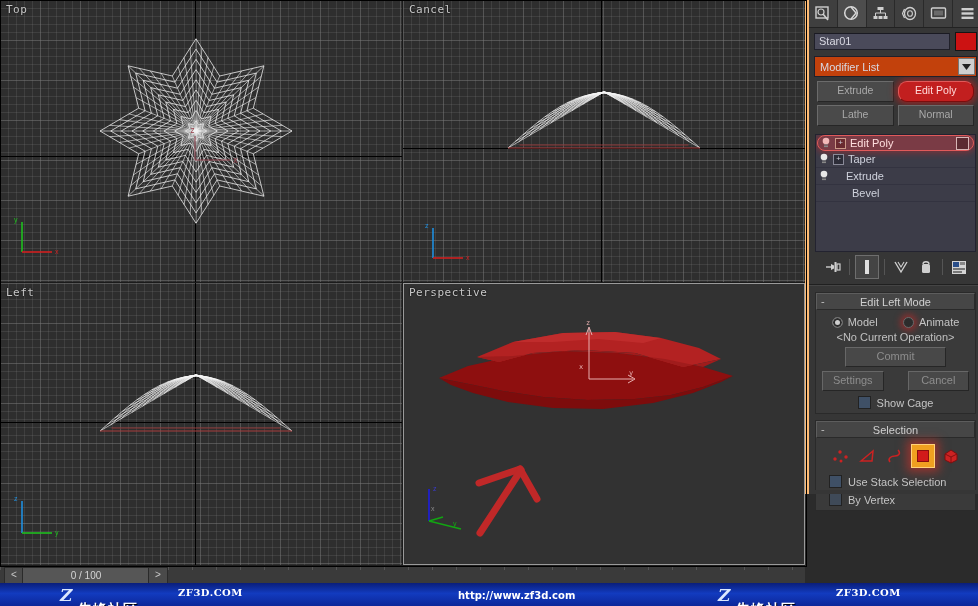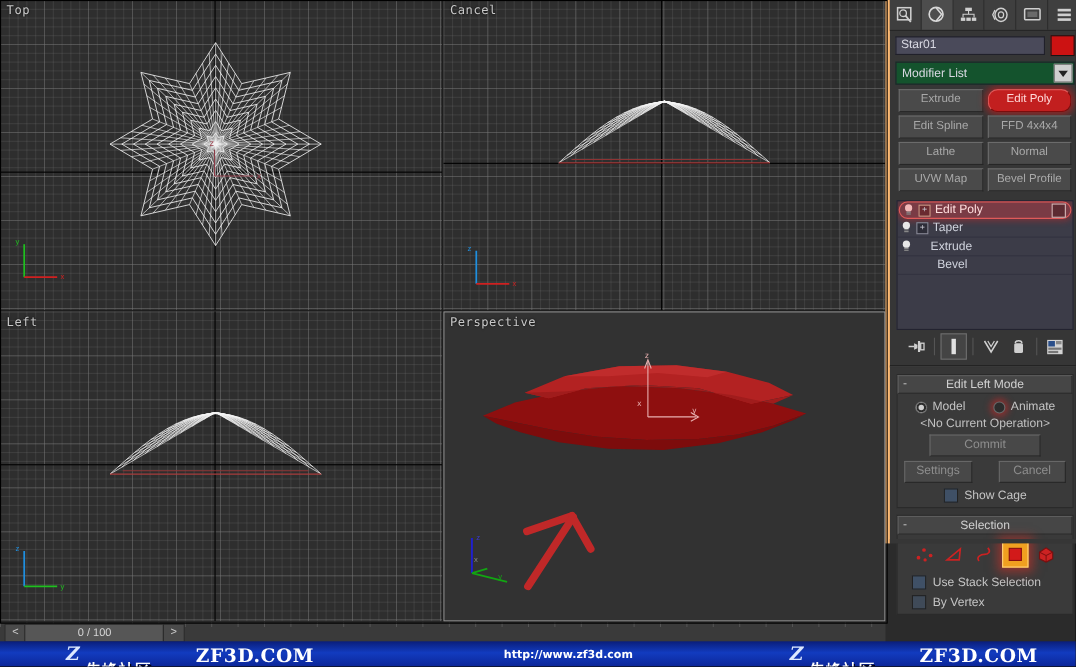--- a/index.html
+++ b/index.html
@@ -39,21 +39,21 @@
             border:1px solid #2a2a2a;color:#c8c8c8;font-size:10px;line-height:13px;text-align:center;}
   .tb-frame{font-size:10px;color:#d5d5d5;font-family:"Liberation Sans",sans-serif;}
   .tb-ticks{position:absolute;left:0;right:0;top:0;height:4px;
      background-image:linear-gradient(to right,#555 1px,transparent 1px);background-size:24px 4px;}
 
   
   .wm{position:absolute;left:0;top:583px;width:978px;height:23px;
       background:linear-gradient(to bottom,#0a1e7a 0%,#123bbf 45%,#0c2699 100%);}
   .wm-cn{position:absolute;font-family:Liberation Sans, sans-serif;font-weight:bold;font-size:14px;
          color:#fff;letter-spacing:1px;top:18px;text-shadow:1px 1px 0 #001;}
-  .wm-en{position:absolute;font-family:"DejaVu Serif",serif;font-weight:bold;font-size:17px;
+  .wm-en{position:absolute;font-family:"DejaVu Serif",serif;font-weight:bold;font-size:10px;
          color:#fff;top:4px;letter-spacing:.5px;}
   .wm-url{position:absolute;font-family:"DejaVu Sans",sans-serif;font-weight:bold;font-size:10px;
           color:#fff;top:7px;}
   .wm-z{position:absolute;font-family:"DejaVu Serif",serif;font-style:italic;font-weight:bold;
         font-size:17px;color:#dce8ff;top:2px;}
 
   
   .cp{position:absolute;left:805px;top:0;width:173px;height:494px;background:#363636;
       border-left:4px solid #fdba74;}
   .cp-tabs{display:flex;height:27px;background:#3a3a3a;border-bottom:1px solid #222;}
@@ -61,21 +61,21 @@
           border-right:1px solid #2a2a2a;background:#3f3f3f;}
   .cp-tab.sel{background:#4d4d4d;}
   .cp-tab svg{display:block;}
 
   .namerow{display:flex;align-items:center;padding:4px 5px 2px 5px;gap:5px;}
   .namefield{flex:1;height:17px;background:#4a4a5a;border:1px solid #20202a;
              color:#d8d8e2;font-size:11px;line-height:15px;padding:0 4px;box-sizing:border-box;
              border-top-color:#1a1a22;}
   .swatch{width:20px;height:17px;border:1px solid #151515;}
 
-  .modlist{margin:3px 5px 4px 5px;height:19px;background:#14532d;border:1px solid #20202a;
+  .modlist{margin:3px 5px 4px 5px;height:19px;background:#c2410c;border:1px solid #20202a;
            display:flex;align-items:center;position:relative;}
   .modlist span{font-size:11px;color:#d8d8e2;padding-left:5px;}
   .modlist .dd{position:absolute;right:1px;top:1px;width:15px;height:15px;background:#cfcfcf;
                border:1px solid #777;display:flex;align-items:center;justify-content:center;}
 
   .btnsets{margin:2px 8px 0 8px;}
   .btnrow{display:flex;gap:4px;margin-bottom:3px;}
   .mbtn{flex:1;height:19px;background:#4a4a4a;border:1px solid #6b6b6b;border-right-color:#262626;
         border-bottom-color:#262626;color:#a9a9a9;font-size:10.5px;line-height:17px;text-align:center;
         overflow:hidden;white-space:nowrap;}
@@ -486,30 +486,22 @@
           </svg>
       </div>
     </div>
 
     <div class="btnsets" id="modbtns">
         <div class="btnrow">
           <div class="mbtn">Extrude</div>
           <div class="mbtn hot">Edit Poly</div>
         </div>
         <div class="btnrow">
-          <div class="mbtn">Edit Spline</div>
-          <div class="mbtn">FFD 4x4x4</div>
-        </div>
-        <div class="btnrow">
           <div class="mbtn">Lathe</div>
           <div class="mbtn">Normal</div>
-        </div>
-        <div class="btnrow">
-          <div class="mbtn">UVW Map</div>
-          <div class="mbtn">Bevel Profile</div>
         </div>
       </div>
 
     <div class="stackwrap" id="stacklist">
         <div class="stackrow sel">
           <svg class="sbulb" viewBox="0 0 10 12">
             <circle cx="5" cy="4" r="3.3" fill="#f2b8b8"></circle>
             <rect x="3" y="7.4" width="4" height="1.1" fill="#888"></rect>
             <rect x="3" y="9" width="4" height="1.1" fill="#888"></rect>
           </svg>

